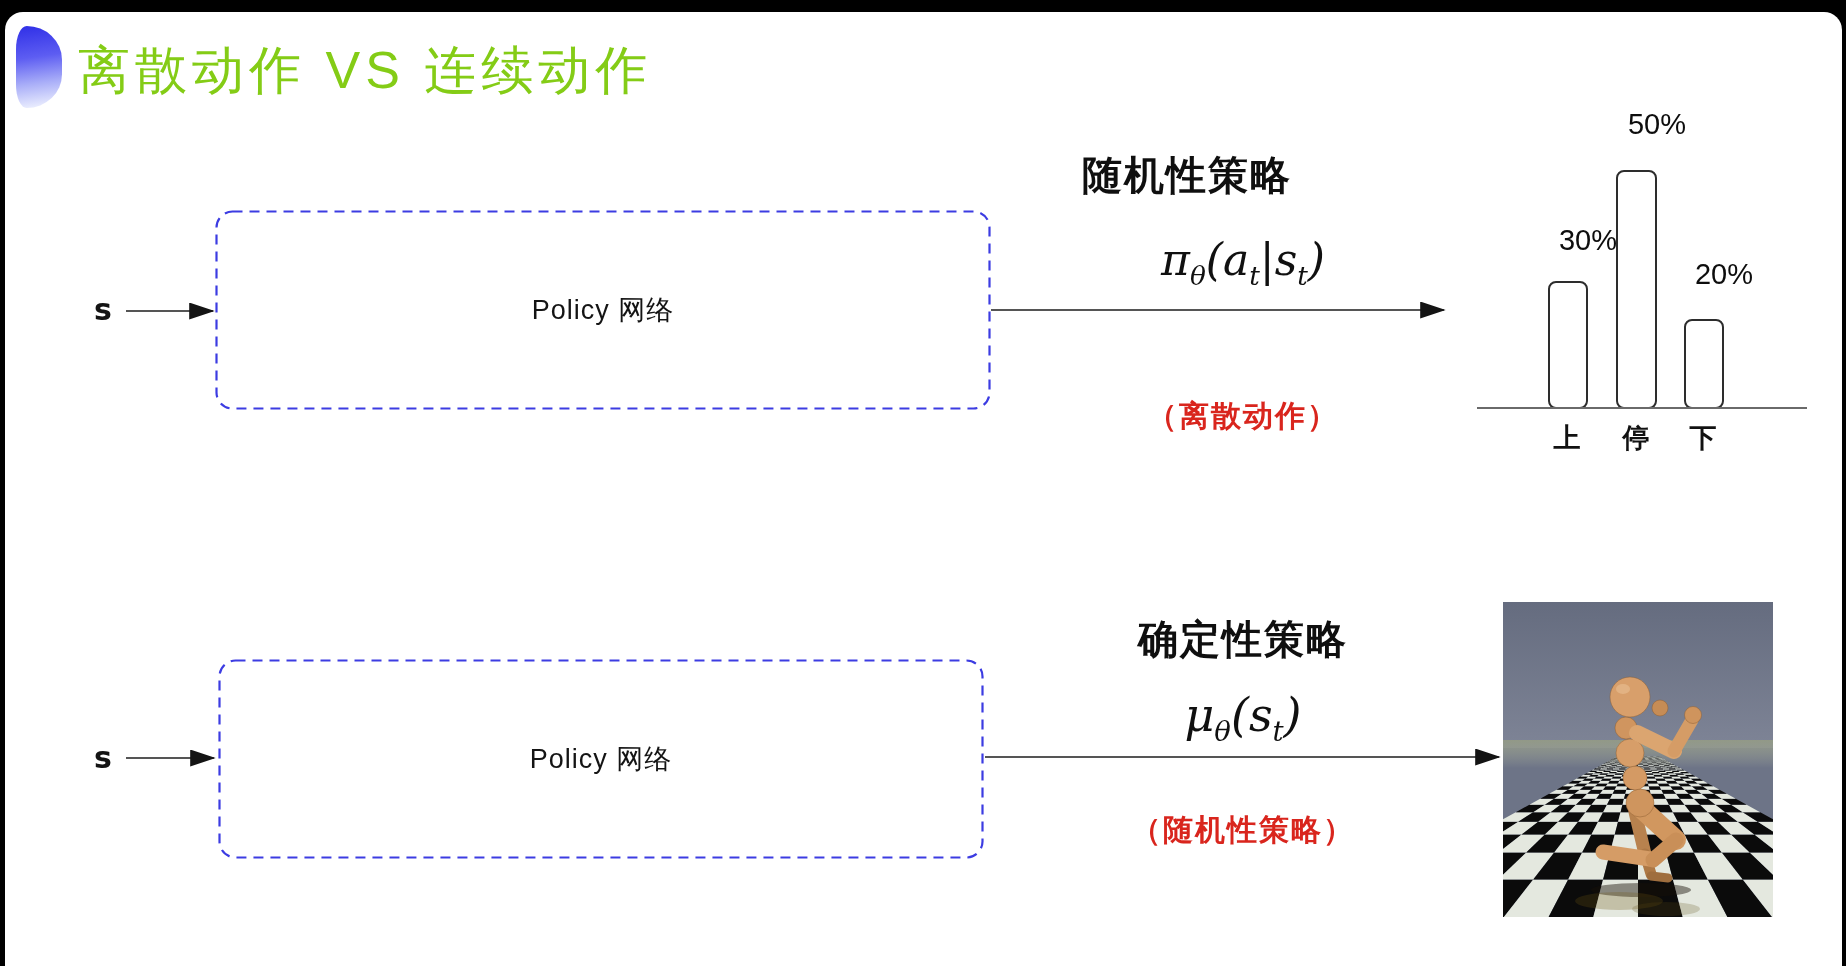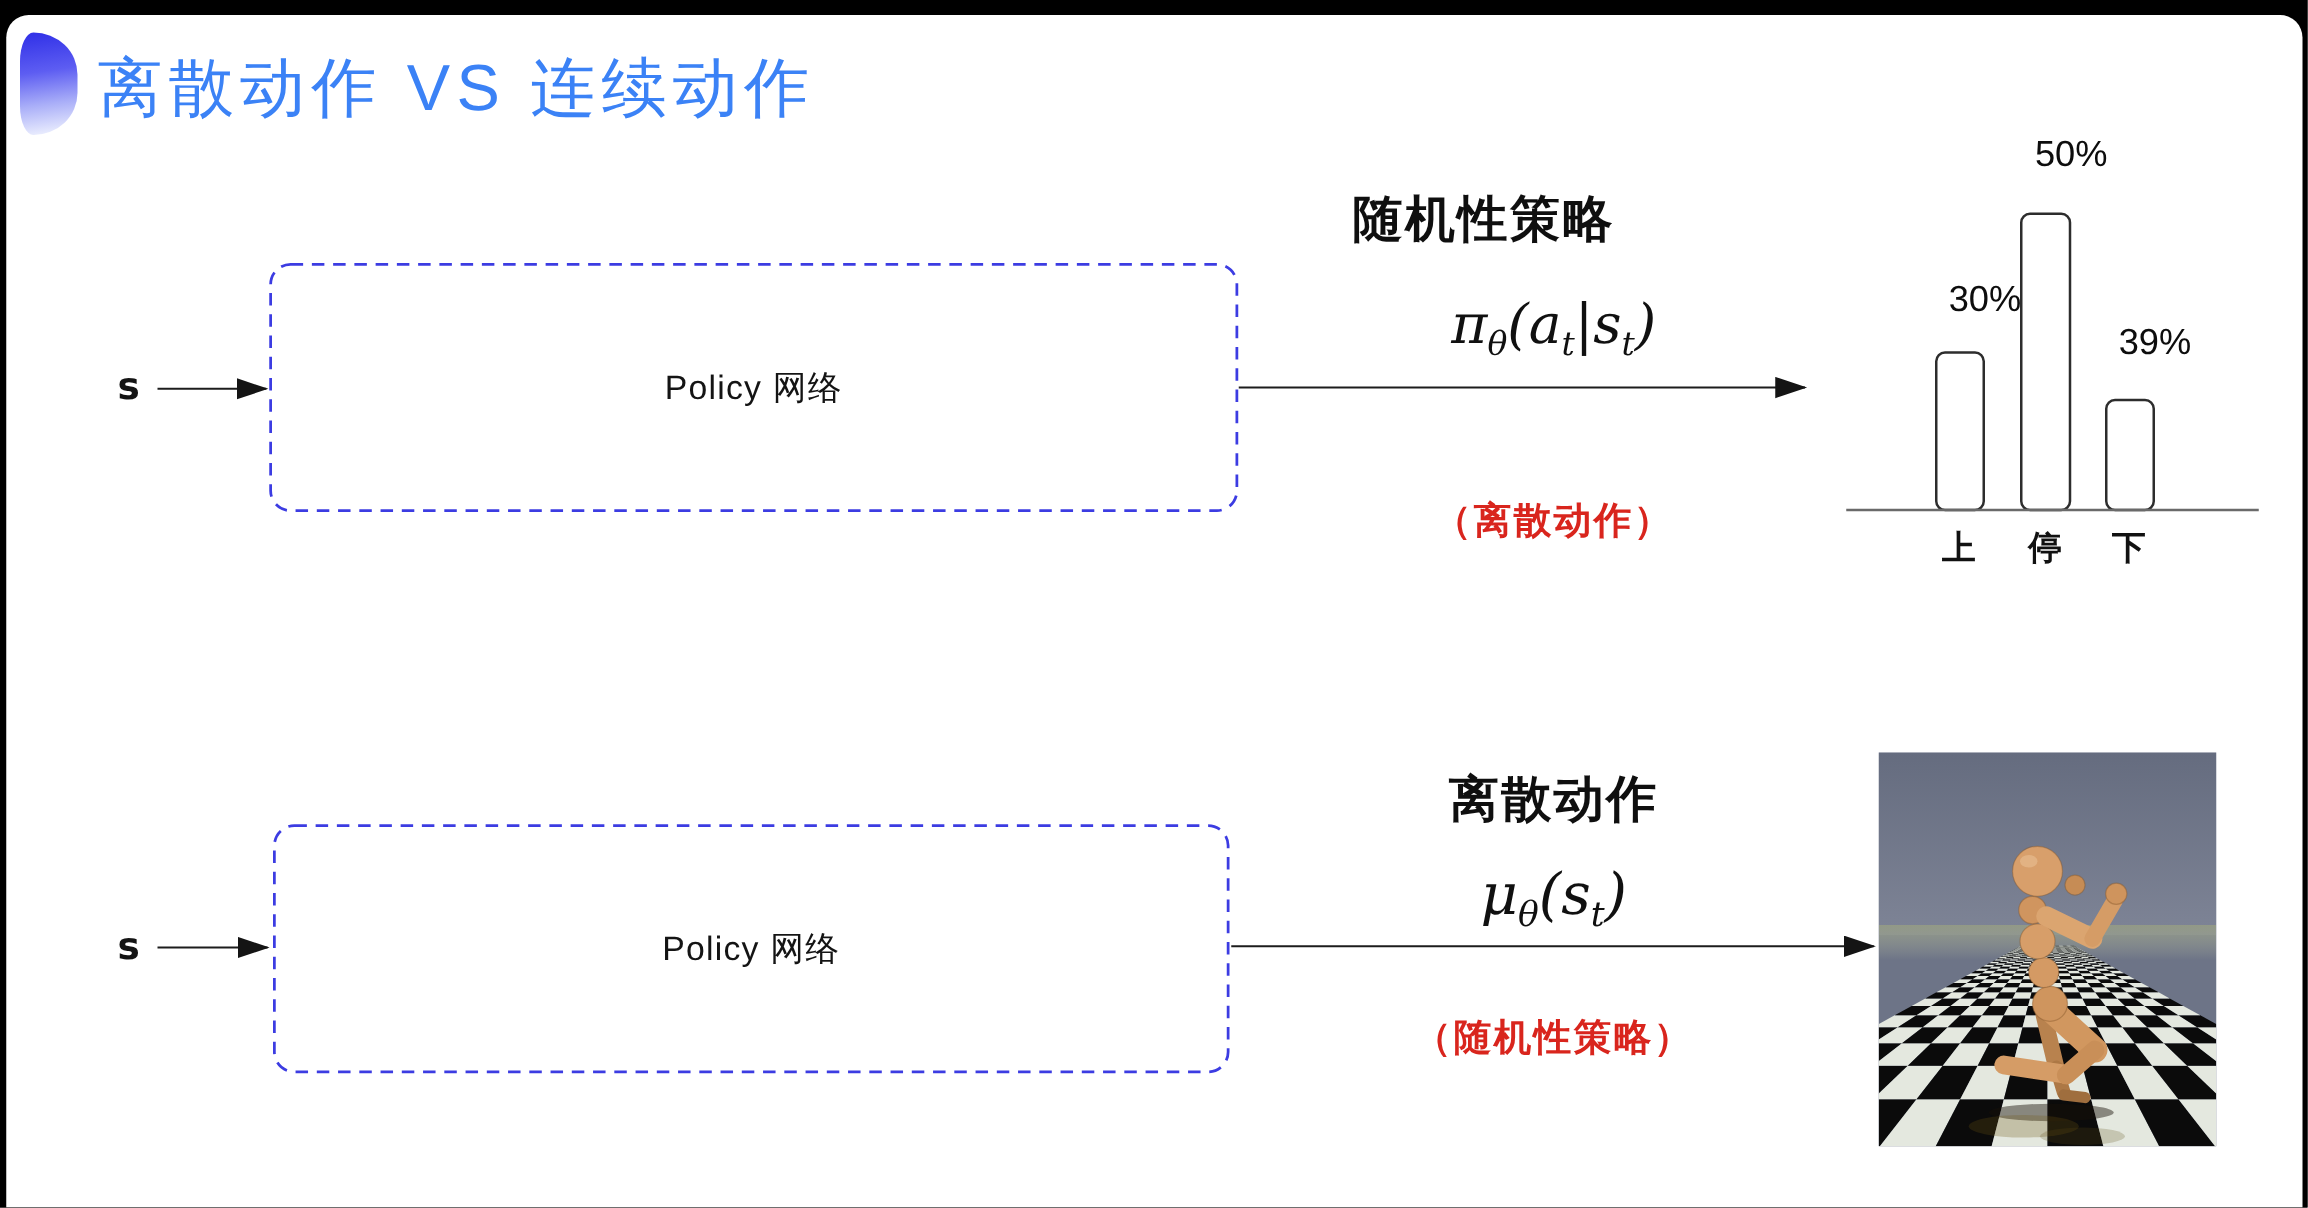--- a/index.html
+++ b/index.html
@@ -4,21 +4,21 @@
 <style>
   html,body{margin:0;padding:0;background:#000;width:1846px;height:966px;position:relative;
     font-family:"Liberation Sans",sans-serif;overflow:hidden;}
   .slide{position:absolute;left:5px;top:12px;right:4px;bottom:0;background:#ffffff;
     border-radius:18px 18px 0 0;}
   .abs{position:absolute;}
   
   .bullet{left:16px;top:26px;width:46px;height:82px;
     background:linear-gradient(172deg,#3434e8 4%,#5d5df2 38%,#a9aef8 68%,#eef1fe 97%);
     border-radius:14px 46px 46px 14px / 30px 44px 44px 30px;}
-  .title{left:78px;top:36px;font-size:52px;font-weight:500;color:#3b82f6;letter-spacing:5px;white-space:nowrap;}
+  .title{left:78px;top:36px;font-size:52px;font-weight:500;color:#84cc16;letter-spacing:5px;white-space:nowrap;}
   
   .s-label{width:40px;font-size:30px;font-weight:700;color:#141414;font-family:"DejaVu Sans",sans-serif;}
   .s-top{left:94px;top:292px;} .s-bottom{left:94px;top:740px;}
   .box-label{display:flex;align-items:center;justify-content:center;
     font-size:27px;color:#141414;letter-spacing:1px;}
   .box-label-top{left:215px;top:210px;width:776px;height:200px;}
   .box-label-bottom{left:218px;top:659px;width:766px;height:200px;}
   svg.boxsvg{overflow:visible;}
   .ctext{width:306px;text-align:center;white-space:nowrap;}
   .policy-title{font-size:40px;font-weight:600;color:#0f0f0f;letter-spacing:2px;}
@@ -74,30 +74,30 @@
   <line x1="126" y1="758" x2="214" y2="758" stroke="#1c1c1c" stroke-width="1.7" marker-end="url(#ah)"></line>
   <line x1="985" y1="757" x2="1499" y2="757" stroke="#1c1c1c" stroke-width="1.7" marker-end="url(#ah)"></line>
 </svg>
 
 <div class="abs ctext policy-title pt-top">随机性策略</div>
 <div class="abs ctext formula f-top"><span>π</span><sub>θ</sub><span>(</span><span>a</span><sub>t</sub><span>|</span><span>s</span><sub>t</sub><span>)</span></div>
 <div class="abs ctext action-label al-top" style="color:#d9251d;">（离散动作）</div>
 
 <div class="abs pct pct-1">30%</div>
 <div class="abs pct pct-2">50%</div>
-<div class="abs pct pct-3">39%</div>
+<div class="abs pct pct-3">20%</div>
 <div class="abs bar bar-1"></div>
 <div class="abs bar bar-2"></div>
 <div class="abs bar bar-3"></div>
 <div class="abs baseline"></div>
 <div class="abs cat cat-1">上</div>
 <div class="abs cat cat-2">停</div>
 <div class="abs cat cat-3">下</div>
 
-<div class="abs ctext policy-title pt-bottom">离散动作</div>
+<div class="abs ctext policy-title pt-bottom">确定性策略</div>
 <div class="abs ctext formula f-bottom"><span>μ</span><sub>θ</sub><span>(</span><span>s</span><sub>t</sub><span>)</span></div>
 <div class="abs ctext action-label al-bottom" style="color:#d9251d;">（随机性策略）</div>
 
 <div class="abs scene">
   <svg width="270" height="315" viewBox="0 0 270 315">
     <defs>
       <linearGradient id="skyg" x1="0" y1="0" x2="0" y2="1">
         <stop offset="0" stop-color="#656c7f"></stop>
           <stop offset="1" stop-color="#7e8496"></stop>
       </linearGradient>

